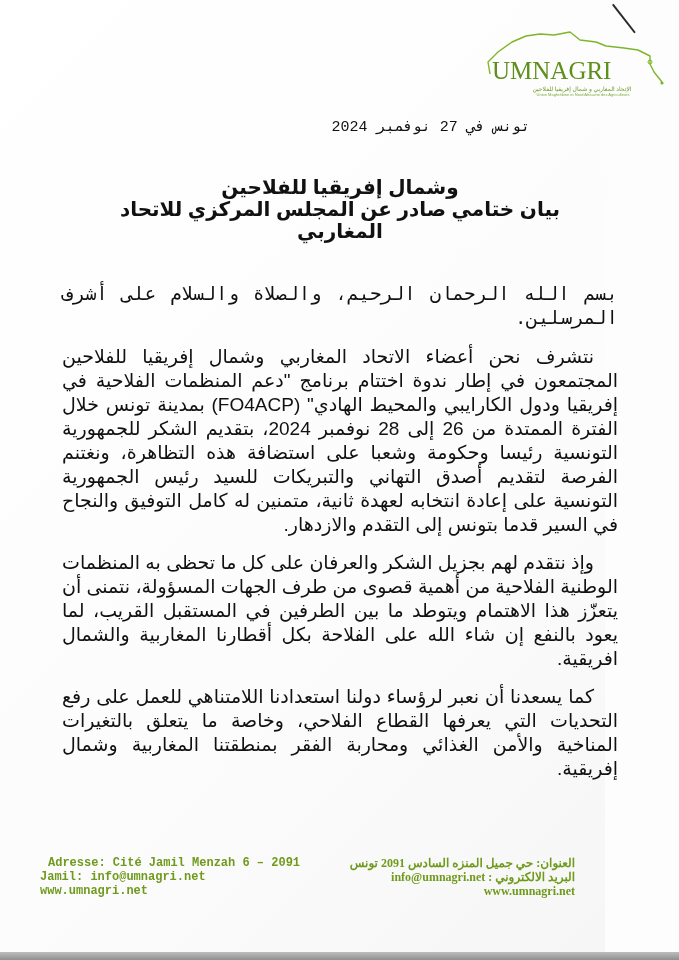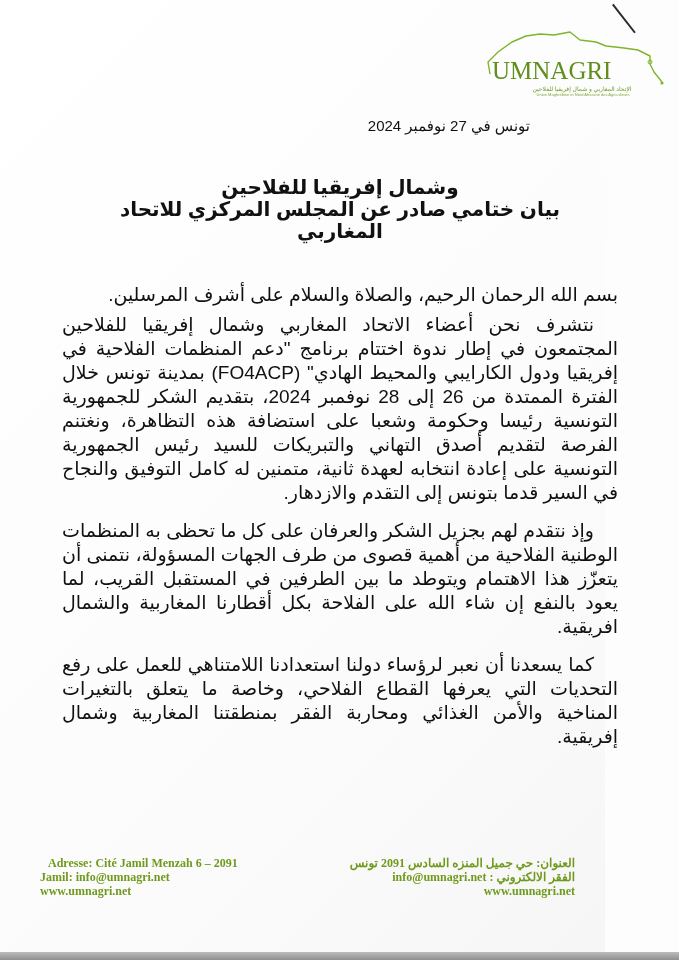--- a/index.html
+++ b/index.html
@@ -68,21 +68,21 @@
       width: 150px;
       font-size: 4px;
       color: #7fa83a;
       text-align: center;
       white-space: nowrap;
     }
 
     .date {
       position: absolute;
       right: 75px; top: 117px;
-      font-family: Liberation Sans, sans-serif;
+      font-family: Liberation Mono, monospace;
       font-size: 15px;
       direction: rtl;
       white-space: nowrap;
     }
 
     .title {
       position: absolute;
       left: 90px; top: 176px;
       width: 500px;
       text-align: center;
@@ -98,26 +98,26 @@
       width: 556px;
       direction: rtl;
       font-size: 19px;
       line-height: 24px;
       text-align: justify;
     }
     .body p {
       margin: 0 0 14px 0;
       text-indent: 24px;
     }
-    .body p.first { text-indent: 0; margin-bottom: 6px; }
+    .body p.first { text-indent: 0; margin-bottom: 14px; font-family: Liberation Mono, monospace; }
 
     .footer-left {
       position: absolute;
       left: 40px; top: 856px;
-      font-family: Liberation Serif, serif;
+      font-family: Liberation Mono, monospace;
       font-weight: bold;
       font-size: 12px;
       line-height: 14px;
       color: #6f9a1c;
     }
     .footer-left div:first-child { padding-left: 8px; }
     .footer-right {
       position: absolute;
       right: 30px; top: 856px;
       font-family: "Liberation Serif", "DejaVu Serif", serif;
@@ -167,20 +167,20 @@
 
   <div class="footer-left">
     <div>Adresse: Cité Jamil Menzah 6 – 2091</div>
     <div>Jamil: info@umnagri.net</div>
     <div>www.umnagri.net</div>
   </div>
 
   <div class="footer-right">
     <div>العنوان: حي جميل المنزه السادس 2091 تونس</div>
     <div>
-      <span>الفقر الالكتروني :</span>
+      <span>البريد الالكتروني :</span>
       <span class="ltr">info@umnagri.net</span>
     </div>
     <div class="web">www.umnagri.net</div>
   </div>
 
 </div>
 <div class="page-shadow"></div>
 
 </body></html>

